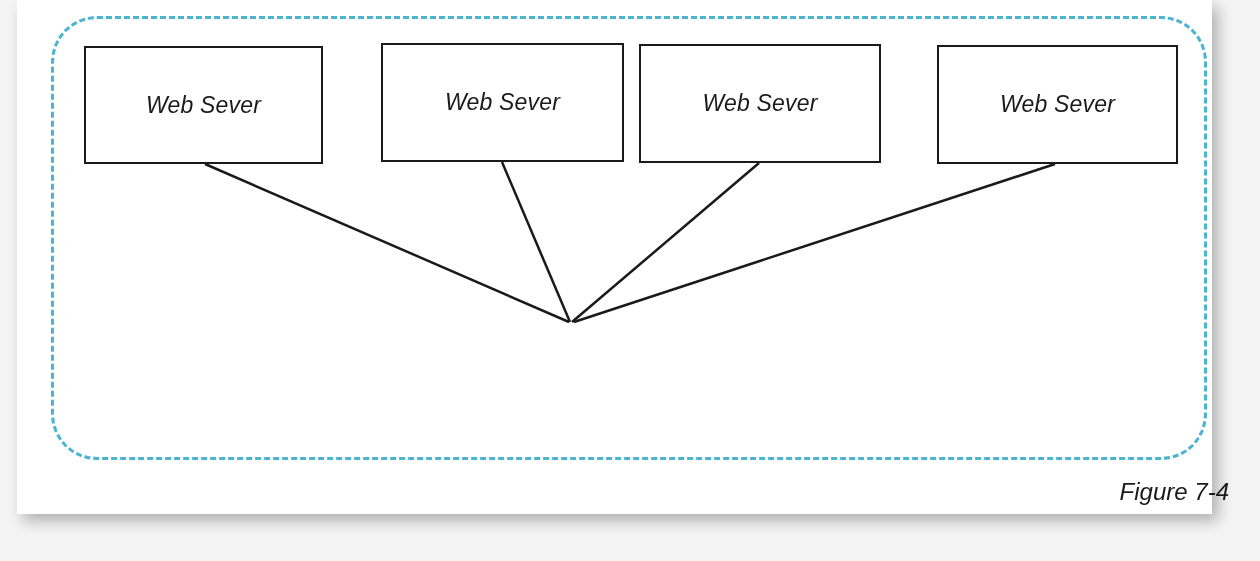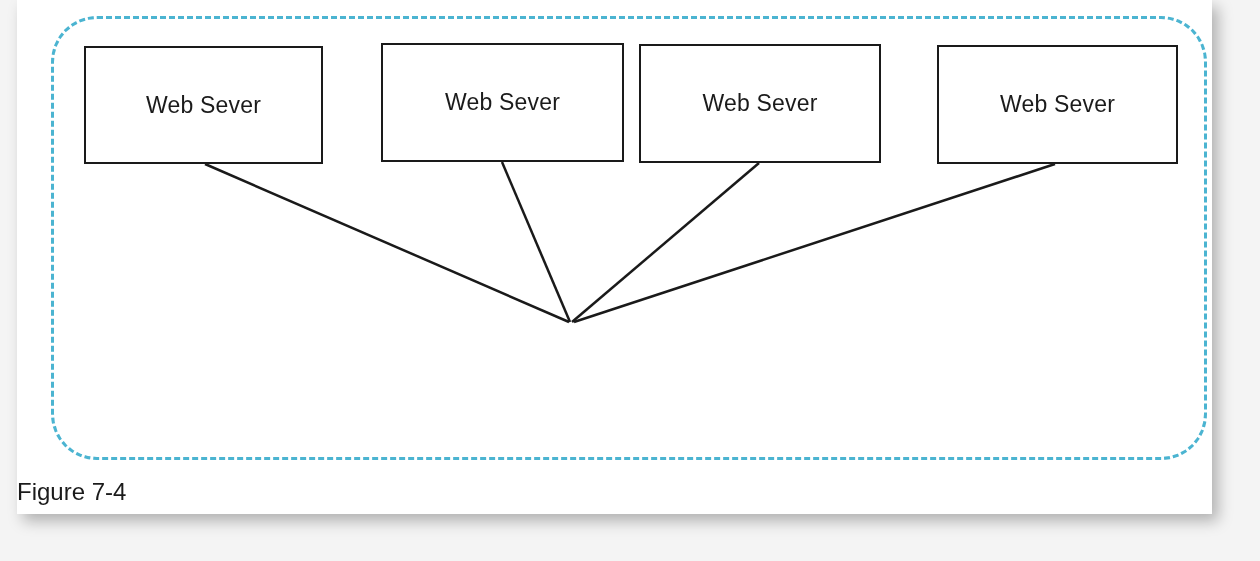--- a/index.html
+++ b/index.html
@@ -12,20 +12,21 @@
     height: 561px;
     background: #f4f4f4;
     font-family: "Liberation Sans", sans-serif;
     overflow: hidden;
   }
 
   #canvas {
     position: relative;
     width: 1036px;
     height: 561px;
+    font-style: italic;
   }
 
   
   #page-sheet {
     position: absolute;
     left: 17px;
     top: 0px;
     width: 1195px;
     height: 514px;
     background: #ffffff;
@@ -79,21 +80,21 @@
   #web-server-4 { left: 920px; top: 45px;  width: 241px; height: 119px; }
 
   #ticket-server { left: 434px; top: 322px; width: 241px; height: 120px; }
 
   
   #figure-caption {
     position: absolute;
     left: 0;
     top: 478px;
     width: 1212px;
-    text-align: left;
+    text-align: right;
     font-family: "Liberation Sans", sans-serif;
     font-size: 24px;
     color: #1b1b1b;
   }
 </style>
 </head>
 <body>
 
 <div id="canvas">
 

